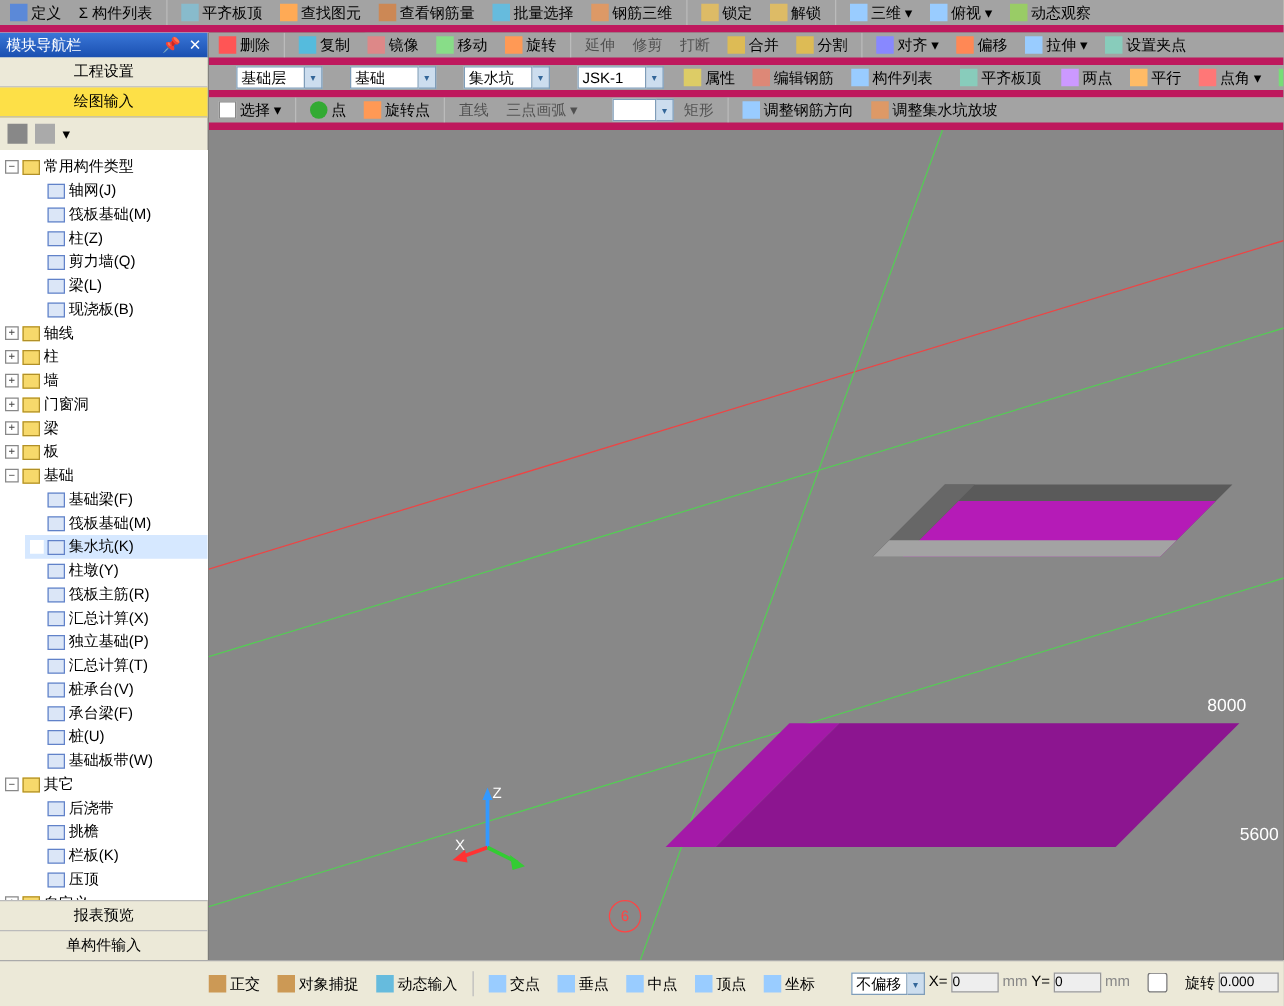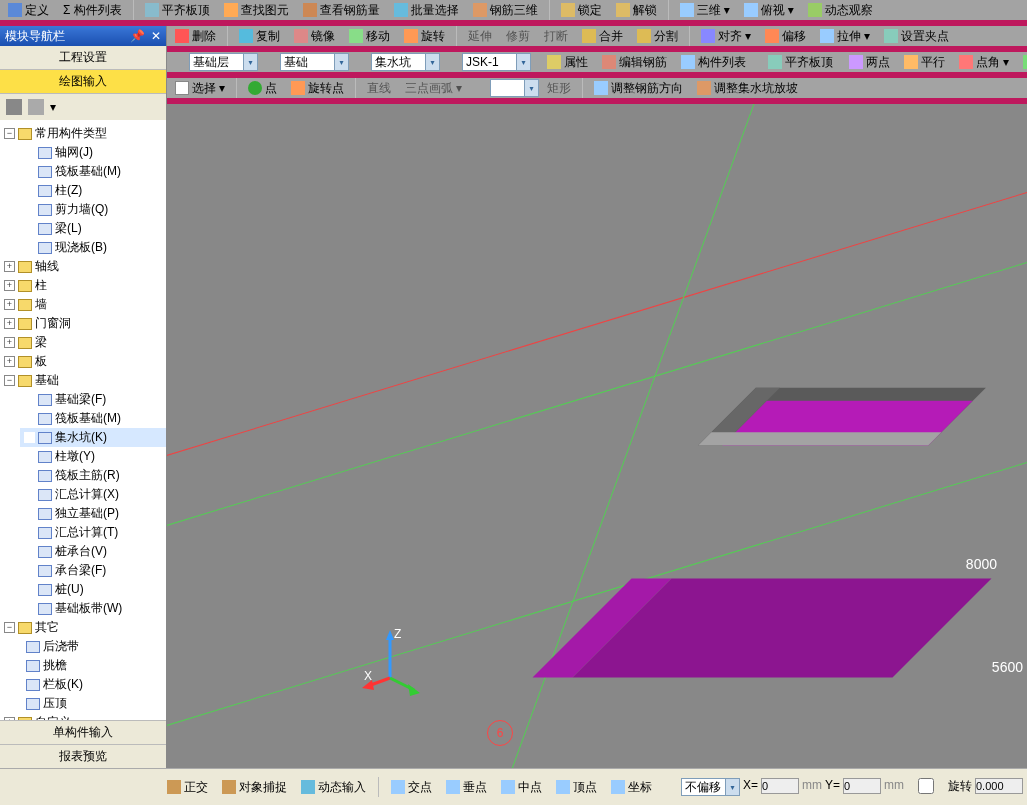--- a/index.html
+++ b/index.html
@@ -314,21 +314,21 @@
                 </div>
               </li>
           </ul>
         </li>
         <li>
             <div class="node">
               <span class="exp">−</span>
               <span class="fold"></span>
               <label>其它</label>
             </div>
-          <ul class="tree" style="padding-left:8px">
+          <ul class="tree" style="padding-left:20px">
             <li>
                 <div class="node">
                   <span class="exp blank"></span>
                   <span class="eico"></span>
                   <label>后浇带</label>
                 </div>
               </li>
             <li>
                 <div class="node">
                   <span class="exp blank"></span>
@@ -360,24 +360,24 @@
             </div>
           </li>
         <li>
             <div class="node"></div>
           </li>
       </ul>
     </div>
 
     <div class="footer-tabs">
       <div class="tab-btn">
-          <span>单构件输入</span>
+          <span>报表预览</span>
         </div>
       <div class="tab-btn">
-          <span>报表预览</span>
+          <span>单构件输入</span>
         </div>
     </div>
   </div>
 
   <div class="view">
     <div class="toolbars-inner">
       <div class="toolbar-row">
         <div class="tbtn">
             <span class="ico" style="background:#f55"></span>
             <span>删除</span>

